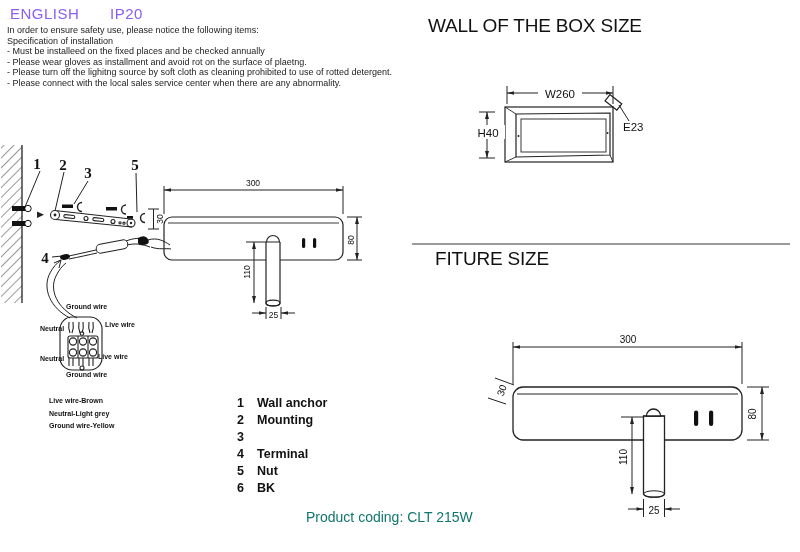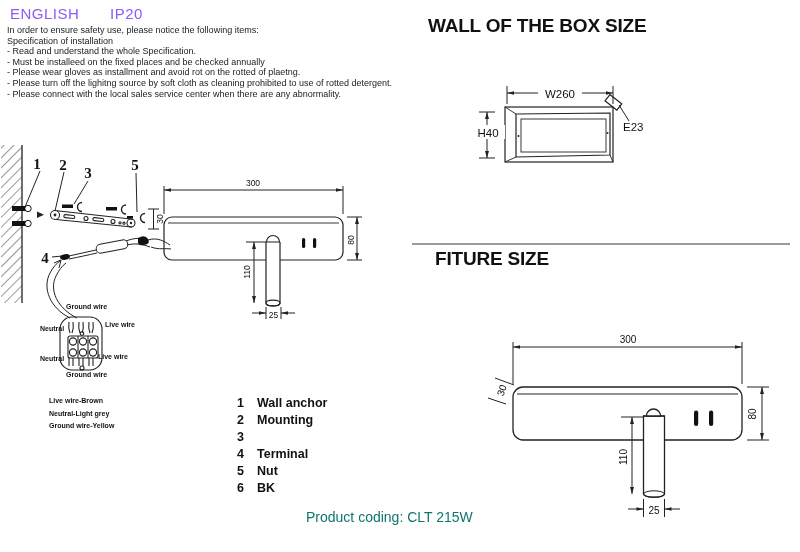--- a/index.html
+++ b/index.html
@@ -4,21 +4,21 @@
 <style>
   html,body{margin:0;padding:0;}
   body{
     width:800px;height:552px;position:relative;background:#ffffff;
     font-family:"Liberation Sans", sans-serif;color:#1a1a1a;overflow:hidden;
   }
   .abs{position:absolute;white-space:nowrap;}
   .hdr{font-size:15px;letter-spacing:.5px;color:#8b5cf6;}
   .spec{font-size:9px;line-height:10.6px;color:#222;}
   .spec span{display:block;}
-  .sec-title{font-size:19px;font-weight:bold;letter-spacing:-0.2px;color:#111;}
+  .sec-title{font-size:19px;font-weight:normal;letter-spacing:-0.2px;color:#111;}
   .tlabel{font-size:7px;font-weight:bold;color:#111;}
   .legend span{display:block;font-size:7px;font-weight:bold;color:#111;line-height:12.6px;}
   .parts{font-size:12.5px;font-weight:bold;color:#111;line-height:17px;}
   .parts .row{display:flex;}
   .parts .num{width:20px;}
   .coding{font-size:14px;color:#0f766e;}
   svg text{font-family:"Liberation Sans", sans-serif;fill:#111;}
   svg .dim{font-size:8.5px;}
   svg .dimB{font-size:10px;}
   svg .dimW{font-size:11.5px;}
@@ -26,23 +26,22 @@
 </style>
 </head>
 <body>
 
 <span class="abs hdr" style="left:10px;top:5px;">ENGLISH</span>
 <span class="abs hdr" style="left:110px;top:5px;">IP20</span>
 
 <div class="abs spec" style="left:7px;top:25px;">
   <span>In order to ensure safety use, please notice the following items:</span>
   <span>Specification of installation</span>
-  <span>- Read and understand the whole Specification.</span>
   <span>- Must be installeed on the fixed places and be checked annually</span>
-  <span>- Please wear gloves as installment and avoid rot on the rotted of plaetng.</span>
+  <span>- Please wear gloves as installment and avoid rot on the surface of plaetng.</span>
   <span>- Please turn off the lighitng source by soft cloth as cleaning prohibited to use of rotted detergent.</span>
   <span>- Please connect with the local sales service center when there are any abnormality.</span>
 </div>
 
 <span class="abs sec-title" style="left:428px;top:15px;">WALL OF THE BOX SIZE</span>
 <span class="abs sec-title" style="left:435px;top:248px;">FITURE SIZE</span>
 
 <span class="abs tlabel" style="left:66px;top:303px;">Ground wire</span>
 <span class="abs tlabel" style="left:40px;top:325px;">Neutral</span>
 <span class="abs tlabel" style="left:105px;top:321px;">Live wire</span>

